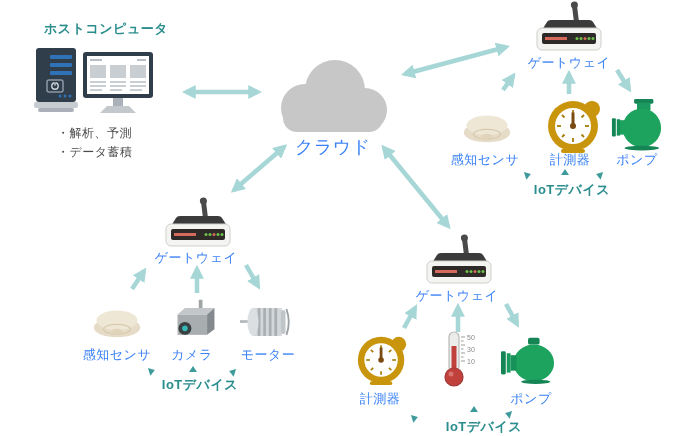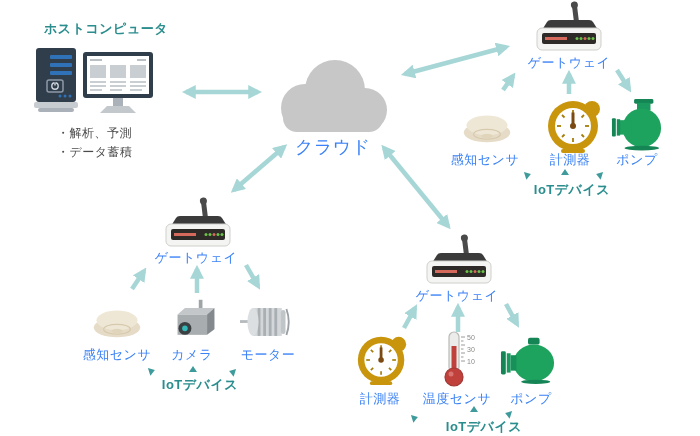--- a/index.html
+++ b/index.html
@@ -267,21 +267,20 @@
       <line x1="19" y1="14" x2="23" y2="14"></line>
       <line x1="19" y1="18" x2="21.5" y2="18"></line>
       <line x1="19" y1="22" x2="23" y2="22"></line>
       <line x1="19" y1="26" x2="21.5" y2="26"></line>
       <line x1="19" y1="30" x2="23" y2="30"></line>
     </g>
     <text x="25" y="9" font-size="7" fill="#8a8a88">50</text>
     <text x="25" y="21" font-size="7" fill="#8a8a88">30</text>
     <text x="25" y="33" font-size="7" fill="#8a8a88">10</text>
   </svg>
-  <div class="label" style="left:417px;top:390px;width:80px;">温度センサ</div>
 
   <svg class="abs" style="left:500px;top:337px;" width="56" height="48" viewBox="0 0 58 48">
     <rect x="29" y="0" width="12" height="7" rx="2" fill="#168556"></rect>
     <ellipse cx="35" cy="26" rx="21" ry="19" fill="#1ea35f"></ellipse>
     <rect x="1" y="14" width="5" height="24" rx="1.5" fill="#168556"></rect>
     <rect x="7" y="16" width="4" height="20" fill="#1a9a5e"></rect>
     <rect x="11" y="18" width="6" height="16" fill="#17905a"></rect>
     <ellipse cx="37" cy="45.5" rx="15" ry="2.2" fill="#168556"></ellipse>
   </svg>
   <div class="label" style="left:501px;top:390px;width:60px;">ポンプ</div>

